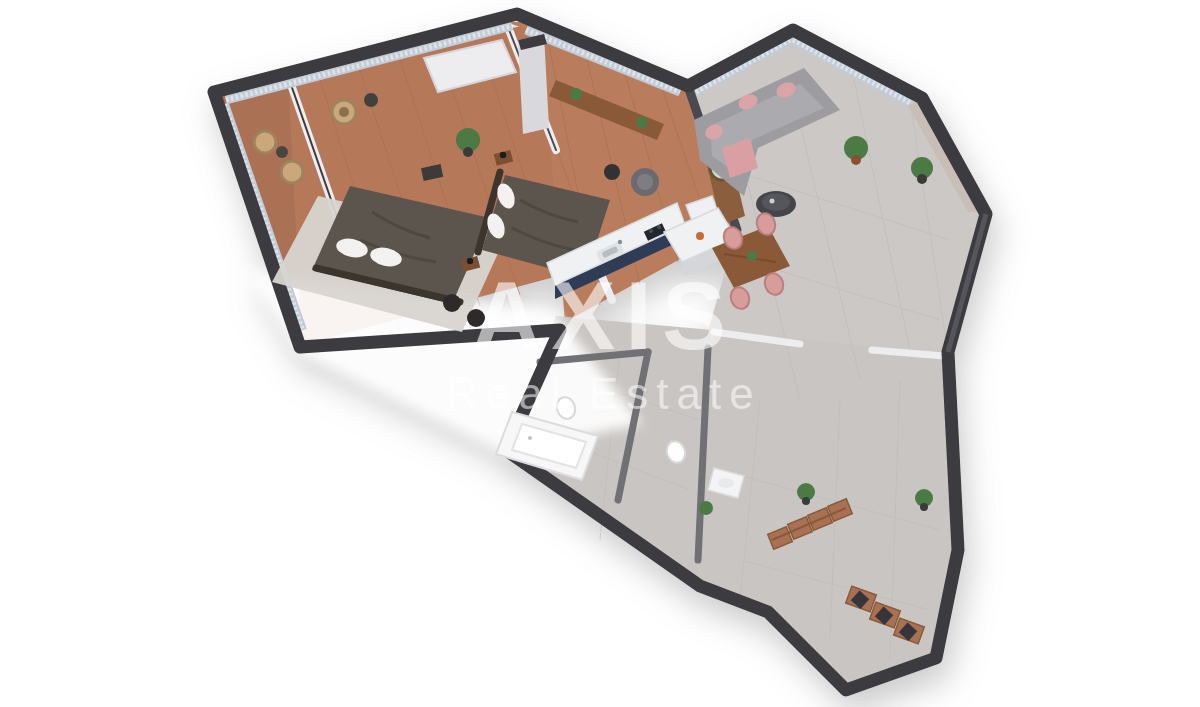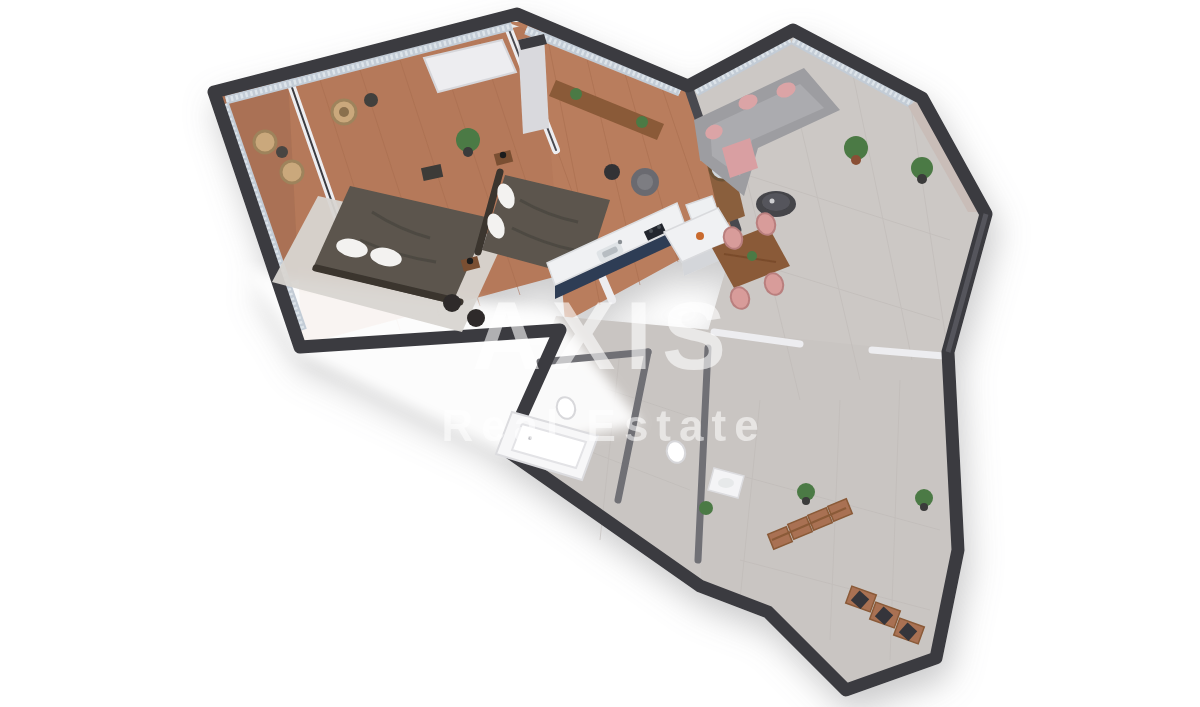--- a/index.html
+++ b/index.html
@@ -1,23 +1,23 @@
 <!DOCTYPE html>
 <html><head>
 <meta charset="utf-8">
 <style>
   html,body{margin:0;padding:0;background:#ffffff;}
   #canvas{position:relative;width:1200px;height:707px;background:#ffffff;overflow:hidden;
           font-family:"Liberation Sans", sans-serif;}
   #plan-svg{position:absolute;left:0;top:0;}
-  .watermark{position:absolute;left:344px;top:288px;width:520px;text-align:center;
+  .watermark{position:absolute;left:344px;top:268px;width:520px;text-align:center;
              pointer-events:none;z-index:5;}
   .wm1{font-size:96px;font-weight:700;letter-spacing:10px;line-height:1;
        color:rgba(255,255,255,0.60);}
-  .wm2{font-size:44px;font-weight:700;letter-spacing:8px;line-height:1;margin-top:20px;
+  .wm2{font-size:44px;font-weight:400;letter-spacing:8px;line-height:1;margin-top:8px;
        color:rgba(255,255,255,0.55);}
 </style>
 </head>
 <body>
 
 <div id="canvas">
 
 <svg id="plan-svg" width="1200" height="707" viewBox="0 0 1200 707">
   <defs>
     <filter id="sceneShadow" x="-20%" y="-20%" width="140%" height="140%">

